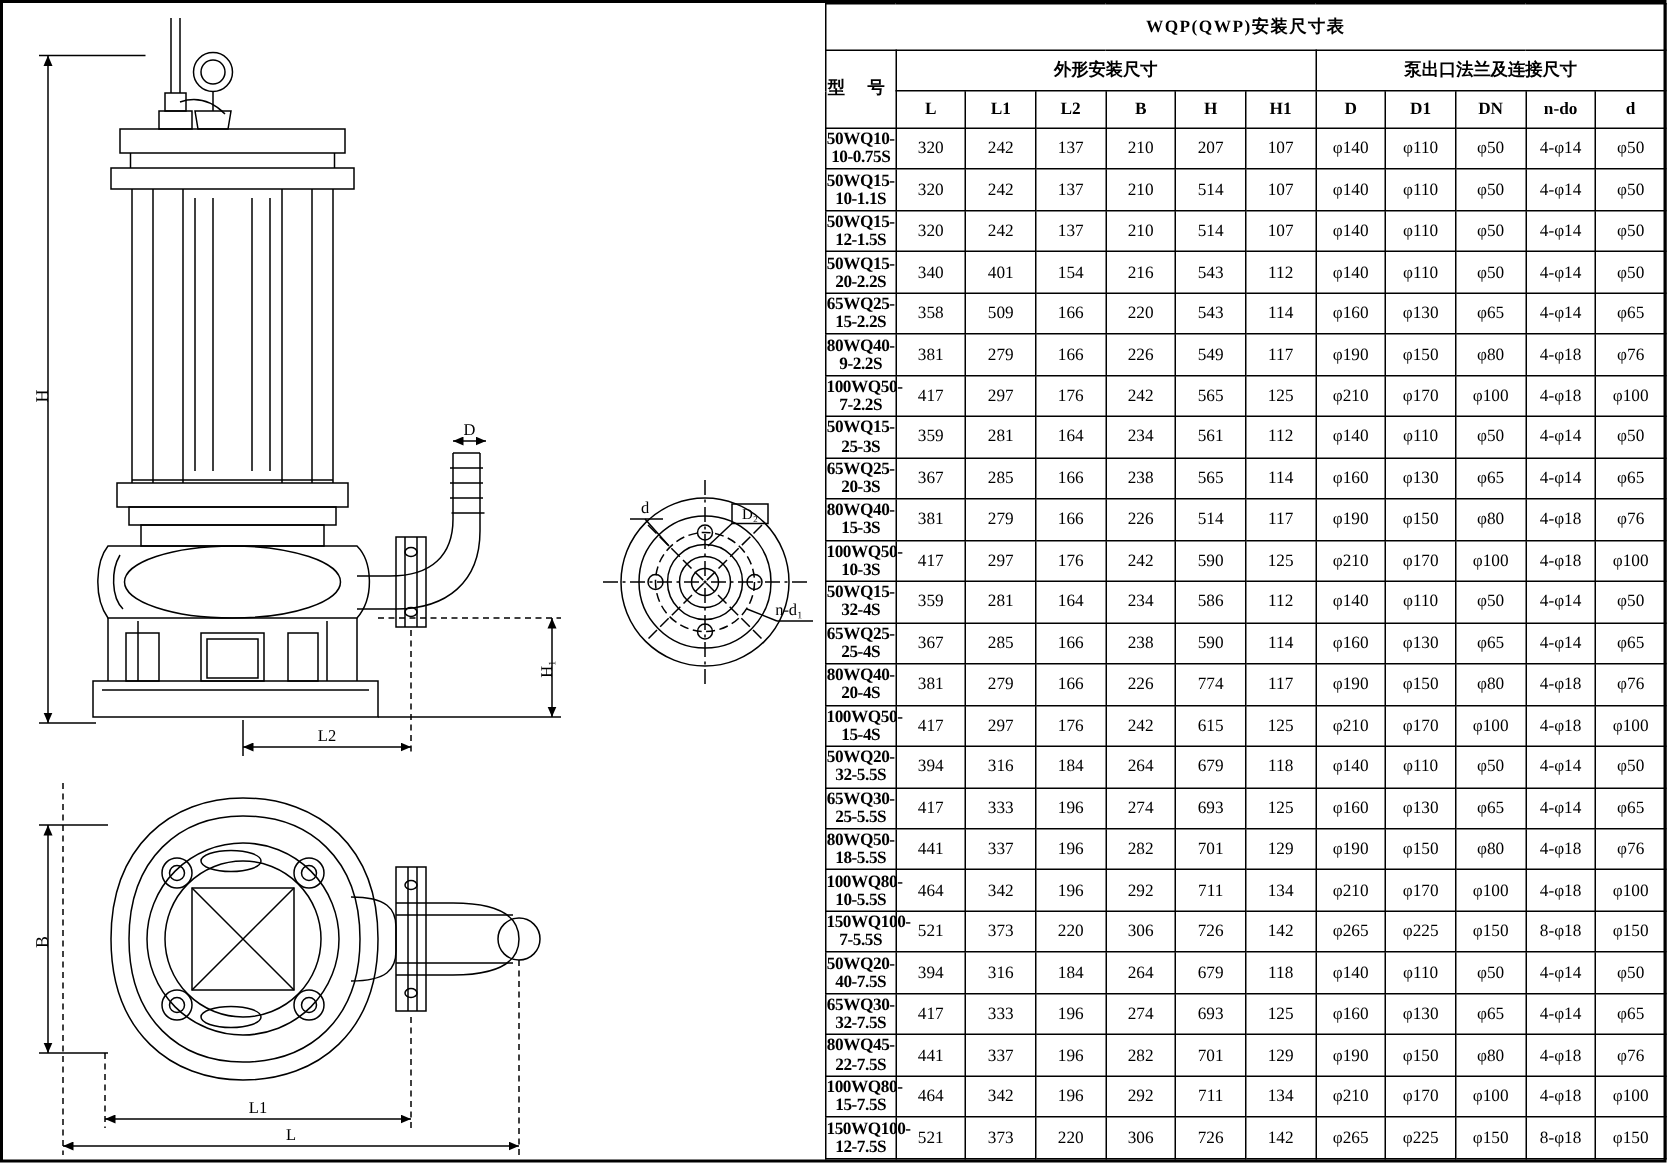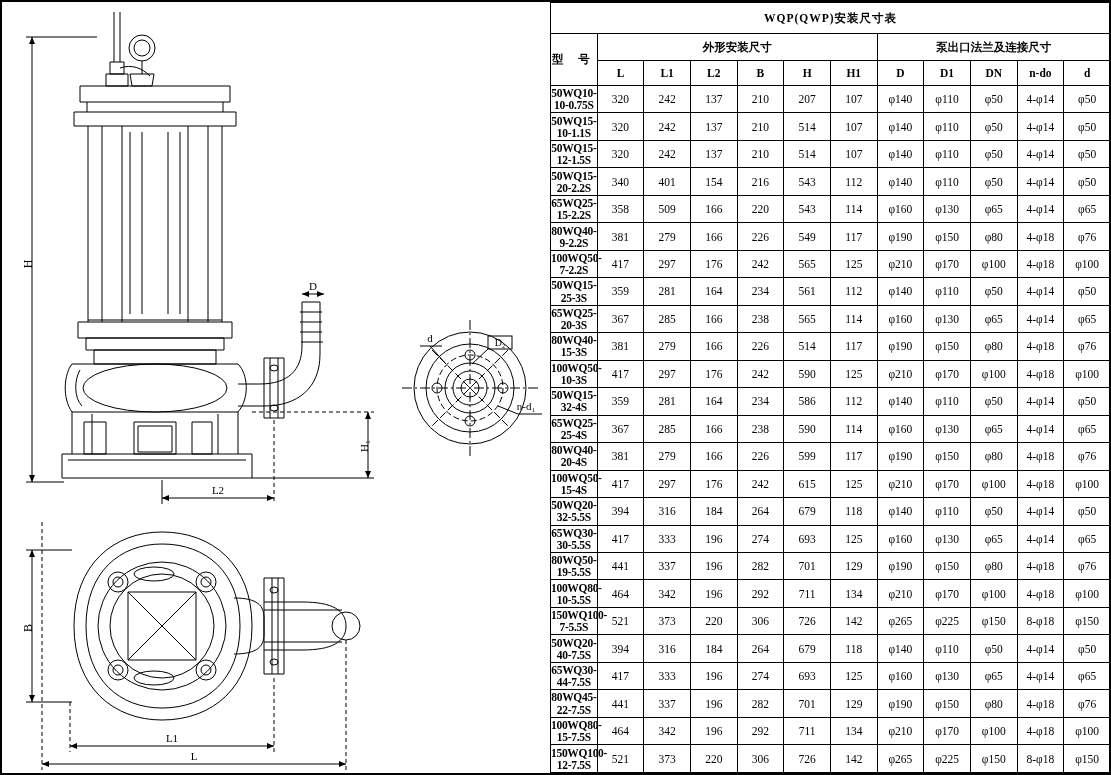--- a/index.html
+++ b/index.html
@@ -395,21 +395,21 @@
             <td>φ65</td>
             <td>4-φ14</td>
             <td>φ65</td>
           </tr>
           <tr>
             <td class="model">80WQ40-20-4S</td>
             <td>381</td>
             <td>279</td>
             <td>166</td>
             <td>226</td>
-            <td>599</td>
+            <td>774</td>
             <td>117</td>
             <td>φ190</td>
             <td>φ150</td>
             <td>φ80</td>
             <td>4-φ18</td>
             <td>φ76</td>
           </tr>
           <tr>
             <td class="model">100WQ50-15-4S</td>
             <td>417</td>
@@ -432,35 +432,35 @@
             <td>264</td>
             <td>679</td>
             <td>118</td>
             <td>φ140</td>
             <td>φ110</td>
             <td>φ50</td>
             <td>4-φ14</td>
             <td>φ50</td>
           </tr>
           <tr>
-            <td class="model">65WQ30-30-5.5S</td>
+            <td class="model">65WQ30-25-5.5S</td>
             <td>417</td>
             <td>333</td>
             <td>196</td>
             <td>274</td>
             <td>693</td>
             <td>125</td>
             <td>φ160</td>
             <td>φ130</td>
             <td>φ65</td>
             <td>4-φ14</td>
             <td>φ65</td>
           </tr>
           <tr>
-            <td class="model">80WQ50-19-5.5S</td>
+            <td class="model">80WQ50-18-5.5S</td>
             <td>441</td>
             <td>337</td>
             <td>196</td>
             <td>282</td>
             <td>701</td>
             <td>129</td>
             <td>φ190</td>
             <td>φ150</td>
             <td>φ80</td>
             <td>4-φ18</td>
@@ -502,21 +502,21 @@
             <td>264</td>
             <td>679</td>
             <td>118</td>
             <td>φ140</td>
             <td>φ110</td>
             <td>φ50</td>
             <td>4-φ14</td>
             <td>φ50</td>
           </tr>
           <tr>
-            <td class="model">65WQ30-44-7.5S</td>
+            <td class="model">65WQ30-32-7.5S</td>
             <td>417</td>
             <td>333</td>
             <td>196</td>
             <td>274</td>
             <td>693</td>
             <td>125</td>
             <td>φ160</td>
             <td>φ130</td>
             <td>φ65</td>
             <td>4-φ14</td>

